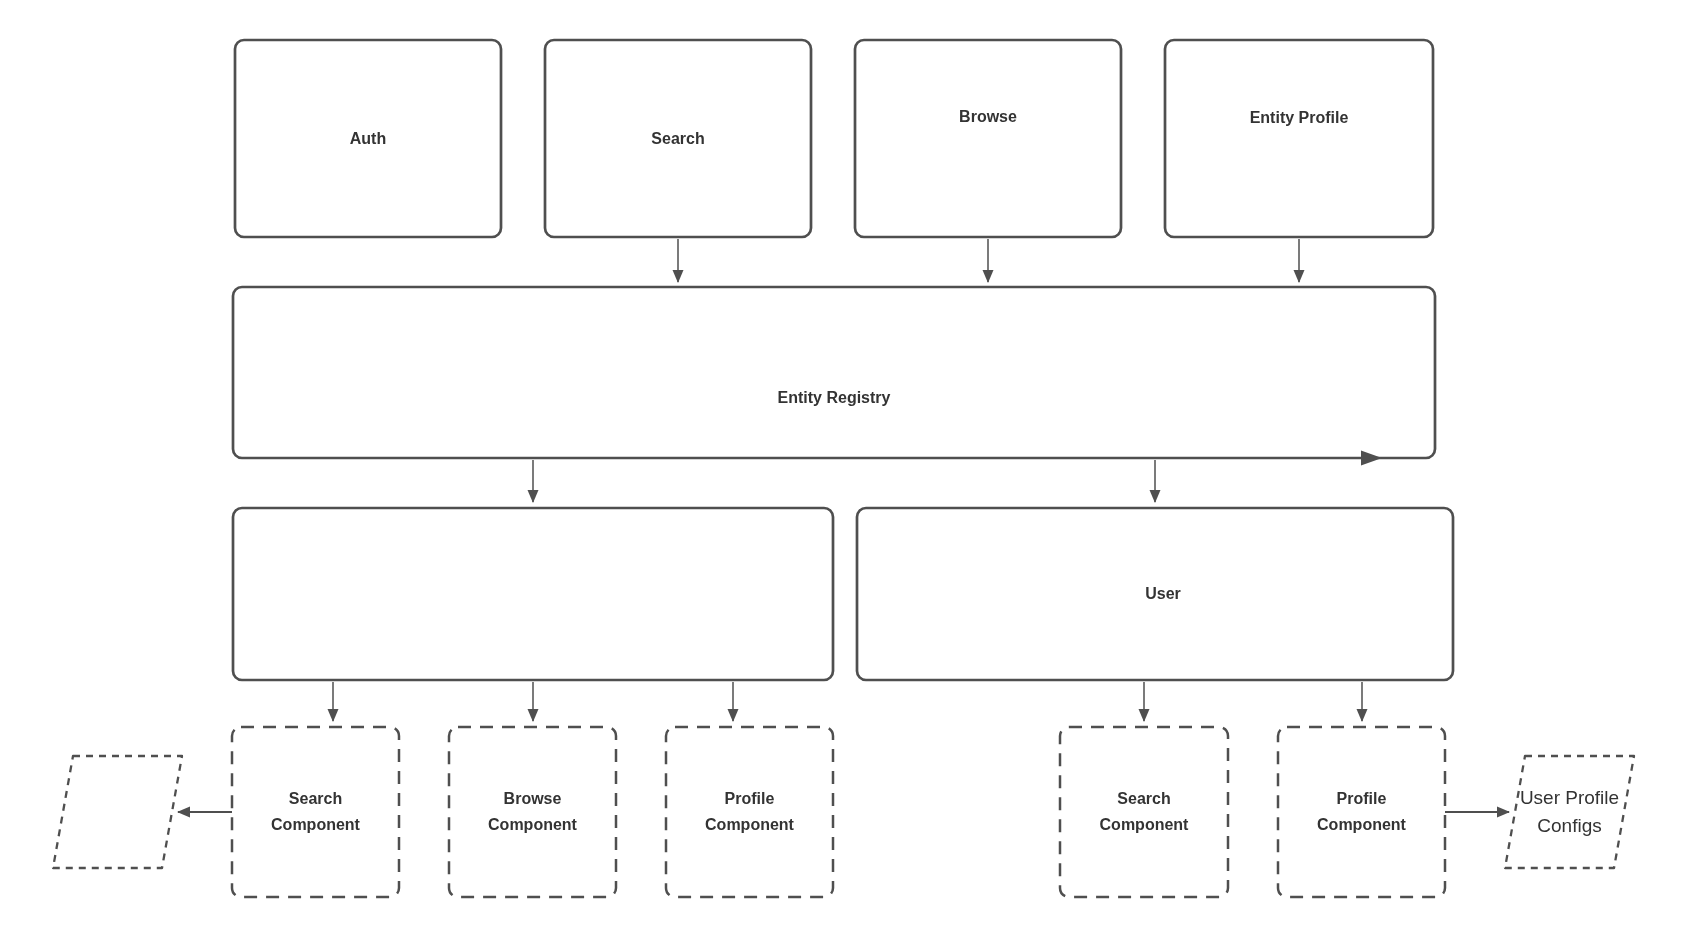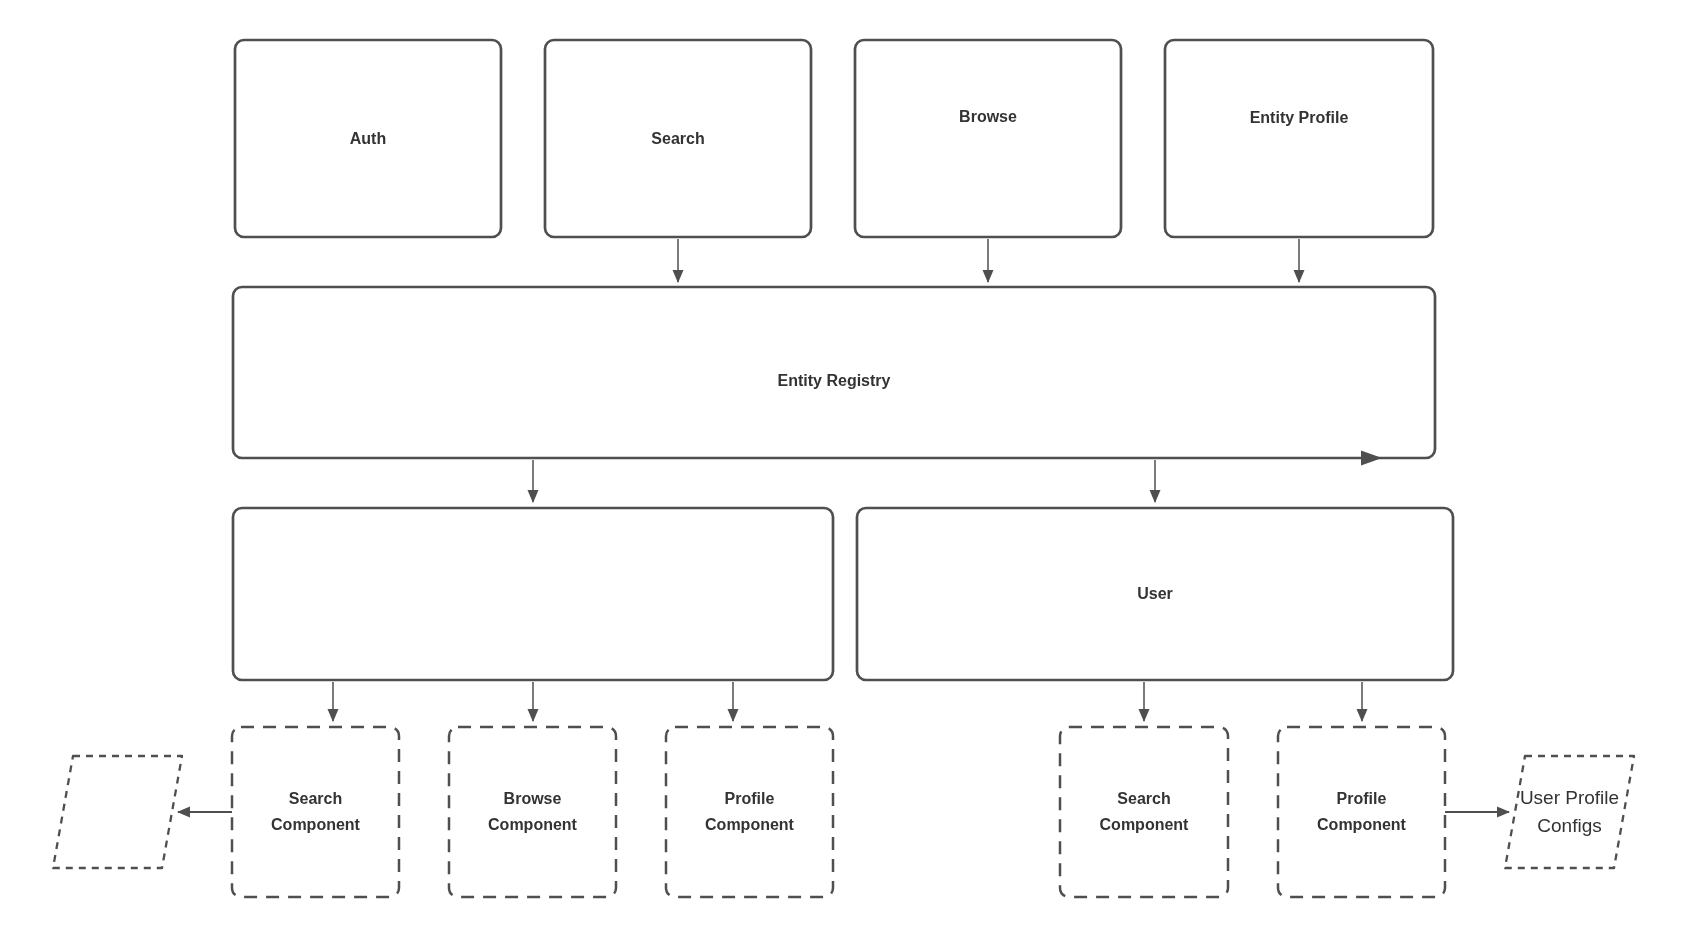--- a/index.html
+++ b/index.html
@@ -85,24 +85,24 @@
   </svg>
 
   <div class="lbl" style="left:235px; top:40px; width:266px; height:197px;">Auth</div>
 
   <div class="lbl" style="left:545px; top:40px; width:266px; height:197px;border-radius:23px;">Search</div>
 
   <div class="lbl" style="left:855px; top:32px; width:266px; height:170px;">Browse</div>
 
   <div class="lbl" style="left:1165px; top:40px; width:268px; height:156px;">Entity Profile</div>
 
-  <div class="lbl" style="left:233px; top:270px; width:1202px; height:221px;">Entity Registry</div>
+  <div class="lbl" style="left:233px; top:287px; width:1202px; height:221px;">Entity Registry</div>
 
 
-  <div class="lbl" style="left:857px; top:508px; width:596px; height:172px;">User</div>
+  <div class="lbl" style="left:857px; top:508px; width:596px; height:172px;padding-left:8px;">User</div>
 
   <div class="lbl small" style="left:232px; top:727px; width:167px; height:170px;">Search Component</div>
 
   <div class="lbl small" style="left:449px; top:727px; width:167px; height:170px;">Browse Component</div>
 
   <div class="lbl small" style="left:666px; top:727px; width:167px; height:170px;">Profile Component</div>
 
   <div class="lbl small" style="left:1060px; top:727px; width:168px; height:170px;">Search Component</div>
 
   <div class="lbl small" style="left:1278px; top:727px; width:167px; height:170px;">Profile Component</div>

